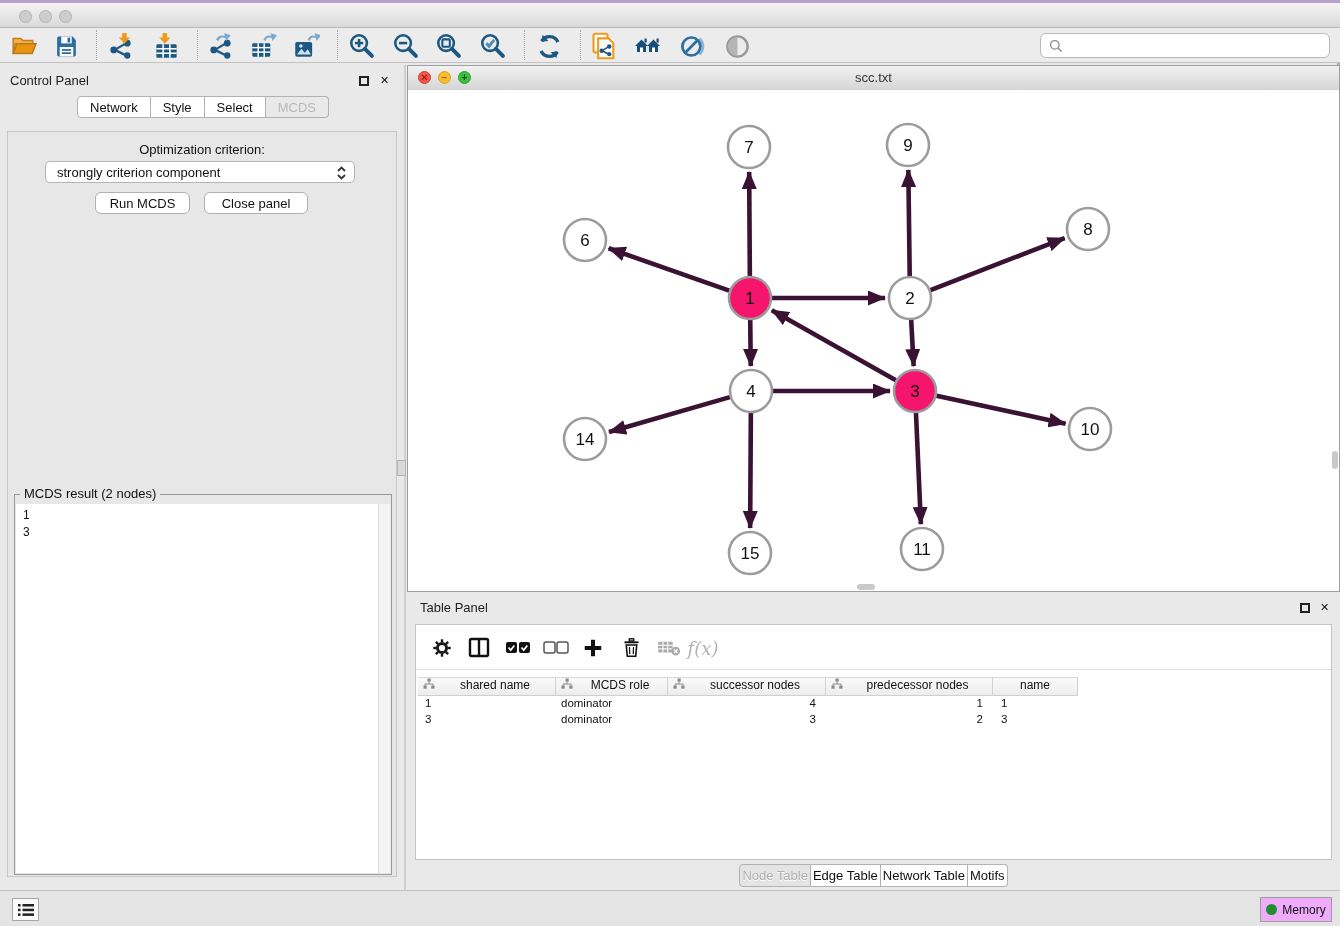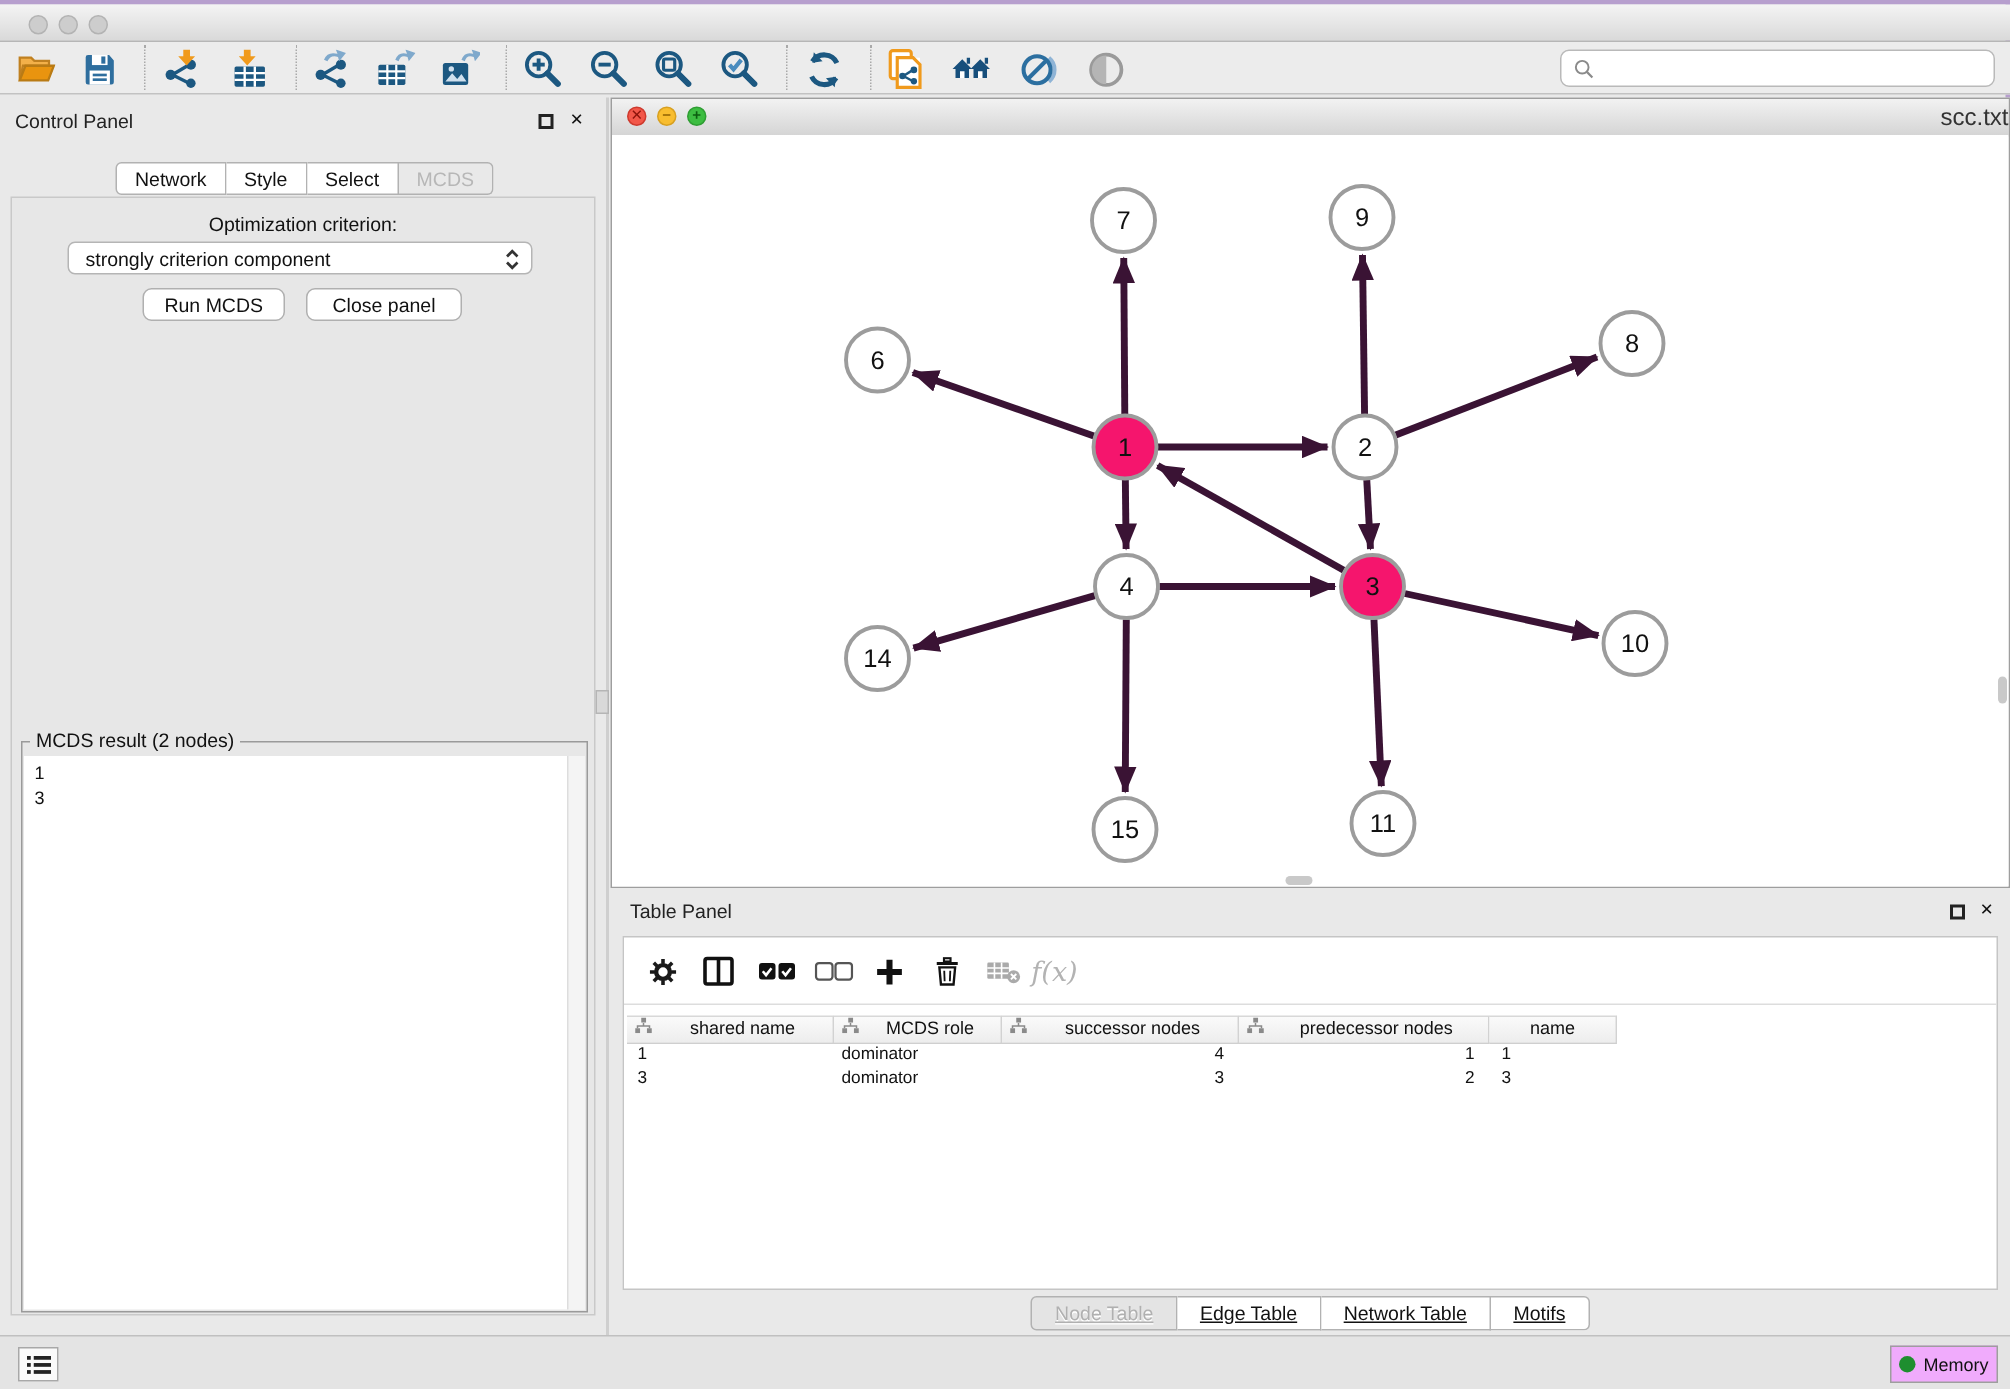--- a/index.html
+++ b/index.html
@@ -32,21 +32,21 @@
     display:flex;align-items:center;}
   .searchbox input{border:none;outline:none;flex:1;font-size:12px;
     font-family:inherit;background:transparent;margin-left:4px;}
   .searchbox svg{margin-left:7px;flex:0 0 auto;}
   
   .cpanel{left:0;top:65px;width:404px;height:825px;background:#e9e9e9;}
   .panel-header-title{font-size:13px;color:#222;}
   .winbtn{position:absolute;width:13px;height:13px;font-size:11px;line-height:13px;
     text-align:center;color:#111;}
   .floatbtn{box-sizing:border-box;border:2px solid #222;width:10px;height:10px;margin-top:2px;}
-  .cp-tabs{position:absolute;left:77px;top:31px;height:34px;display:flex;align-items:flex-end;}
+  .cp-tabs{position:absolute;left:77px;top:31px;height:34px;display:flex;}
   .tabseg{box-sizing:border-box;height:22px;border:1px solid #b2b2b2;border-left:none;
     background:#fff;color:#111;font-size:13px;display:flex;align-items:center;
     justify-content:center;padding:0 12px;}
   .tabseg:first-child{border-left:1px solid #b2b2b2;border-radius:4px 0 0 4px;}
   .tabseg:last-child{border-radius:0 4px 4px 0;}
   .tabseg.inactive-look{background:#e9e9e9;color:#b7b7b7;}
   .cp-content{position:absolute;left:7px;top:66px;width:390px;height:746px;
     box-sizing:border-box;background:#e7e7e7;border:1px solid #c9c9c9;}
   .opt-label{position:absolute;left:0;right:0;top:10px;text-align:center;
     font-size:13px;color:#111;}
@@ -69,22 +69,22 @@
   .fieldset .vtrack{position:absolute;right:1px;top:9px;bottom:1px;width:11px;
     background:#f4f4f4;border-left:1px solid #ddd;}
   .vdivider{left:404px;top:65px;width:2px;height:825px;background:#cfcfcf;}
   .split-handle{left:397px;top:460px;width:9px;height:16px;background:#d9d9d9;
     border:1px solid #b5b5b5;box-sizing:border-box;}
   
   .netwin{left:407px;top:65px;width:933px;height:527px;box-sizing:border-box;
     border:1px solid #9e9e9e;background:#fff;}
   .netbar{position:absolute;left:0;top:0;right:0;height:24px;
     background:linear-gradient(#f2f2f2,#d5d5d5);border-bottom:1px solid #a9a9a9;}
-  .netbar .title{position:absolute;left:0;right:0;top:4px;text-align:right;
-    font-size:16px;color:#333;}
+  .netbar .title{position:absolute;left:0;right:0;top:4px;text-align:center;
+    font-size:13px;color:#333;}
   .mac{position:absolute;top:5px;width:13px;height:13px;border-radius:50%;
     box-sizing:border-box;font-size:10px;font-weight:bold;line-height:12px;text-align:center;}
   .mac.red{left:10px;background:#f25749;border:1px solid #ce3a2e;color:#8c130b;}
   .mac.yel{left:30px;background:#f8bd2f;border:1px solid #d8a020;color:#9a6a07;}
   .mac.grn{left:50px;background:#3dbd41;border:1px solid #2f9e33;color:#0c5e10;}
   .netcanvas{position:absolute;left:0;top:24px;width:931px;height:501px;background:#fff;}
   .scrollthumb-v{position:absolute;right:1px;top:385px;width:6px;height:18px;
     background:#c9c9c9;border-radius:3px;}
   .scrollthumb-h{position:absolute;left:449px;bottom:1px;width:18px;height:6px;
     background:#c9c9c9;border-radius:3px;}
@@ -108,21 +108,21 @@
   .tcell{box-sizing:border-box;font-size:11.5px;color:#111;padding-top:1px;}
   .c0{width:138px;padding-left:7px;}
   .c1{width:112px;padding-left:5px;}
   .c2{width:158px;padding-right:10px;text-align:right;}
   .c3{width:167px;padding-right:10px;text-align:right;}
   .c4{width:85px;padding-left:8px;}
   .tp-tabs{position:absolute;left:0;right:0;top:269px;height:23px;display:flex;
     justify-content:center;}
   .tp-tab{box-sizing:border-box;height:23px;border:1px solid #b2b2b2;border-left:none;
     background:#fff;color:#111;font-size:13px;display:flex;align-items:center;
-    padding:0 15px;text-decoration:underline;}
+    padding:0 2px;}
   .tp-tab:first-child{border-left:1px solid #b2b2b2;border-radius:4px 0 0 4px;}
   .tp-tab:last-child{border-radius:0 4px 4px 0;}
   .tp-tab.selected{background:#e4e4e4;color:#b0b0b0;text-shadow:0 1px 0 #fff;}
   
   .statusbar{left:0;top:890px;width:1340px;height:36px;background:#e4e4e4;
     border-top:1px solid #c0c0c0;}
   .listbtn{position:absolute;left:12px;top:7px;width:27px;height:23px;background:#fafafa;
     border:1px solid #a8a8a8;box-sizing:border-box;display:flex;align-items:center;
     justify-content:center;}
   .membtn{position:absolute;right:8px;top:6px;width:72px;height:25px;background:#f0abfc;

